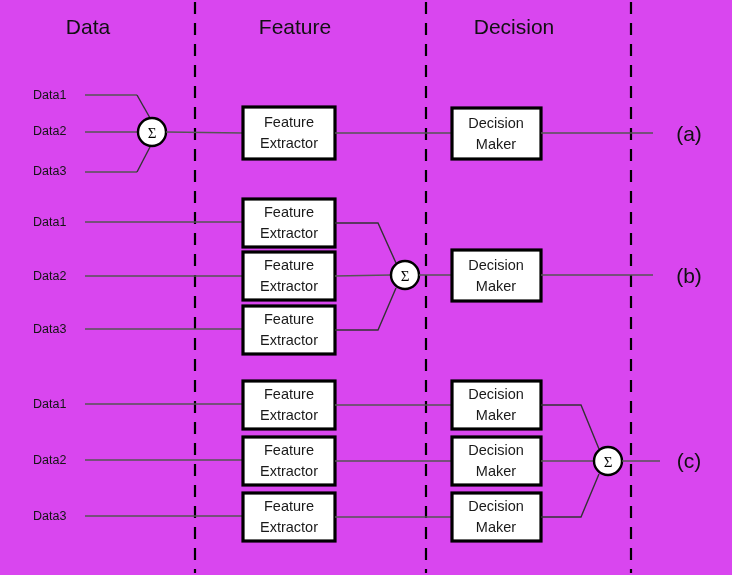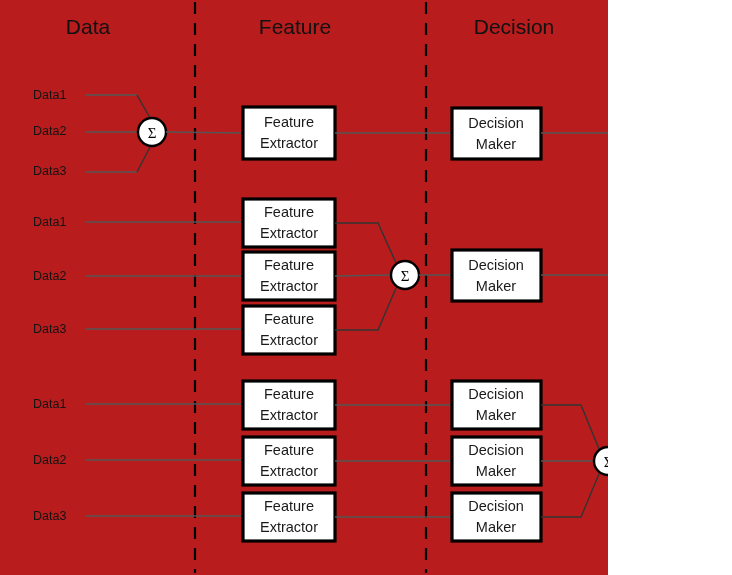--- a/index.html
+++ b/index.html
@@ -5,23 +5,23 @@
   html, body {
     margin: 0;
     padding: 0;
     background: #ffffff;
   }
   body {
     font-family: "Liberation Sans", sans-serif;
   }
   #stage {
     position: relative;
-    width: 608px;
+    width: 732px;
     height: 575px;
-    background: #b91c1c;
+    background: #d946ef;
     overflow: hidden;
   }
   #diagram-svg {
     position: absolute;
     left: 0;
     top: 0;
     width: 732px;
     height: 575px;
   }
   .col-header {

